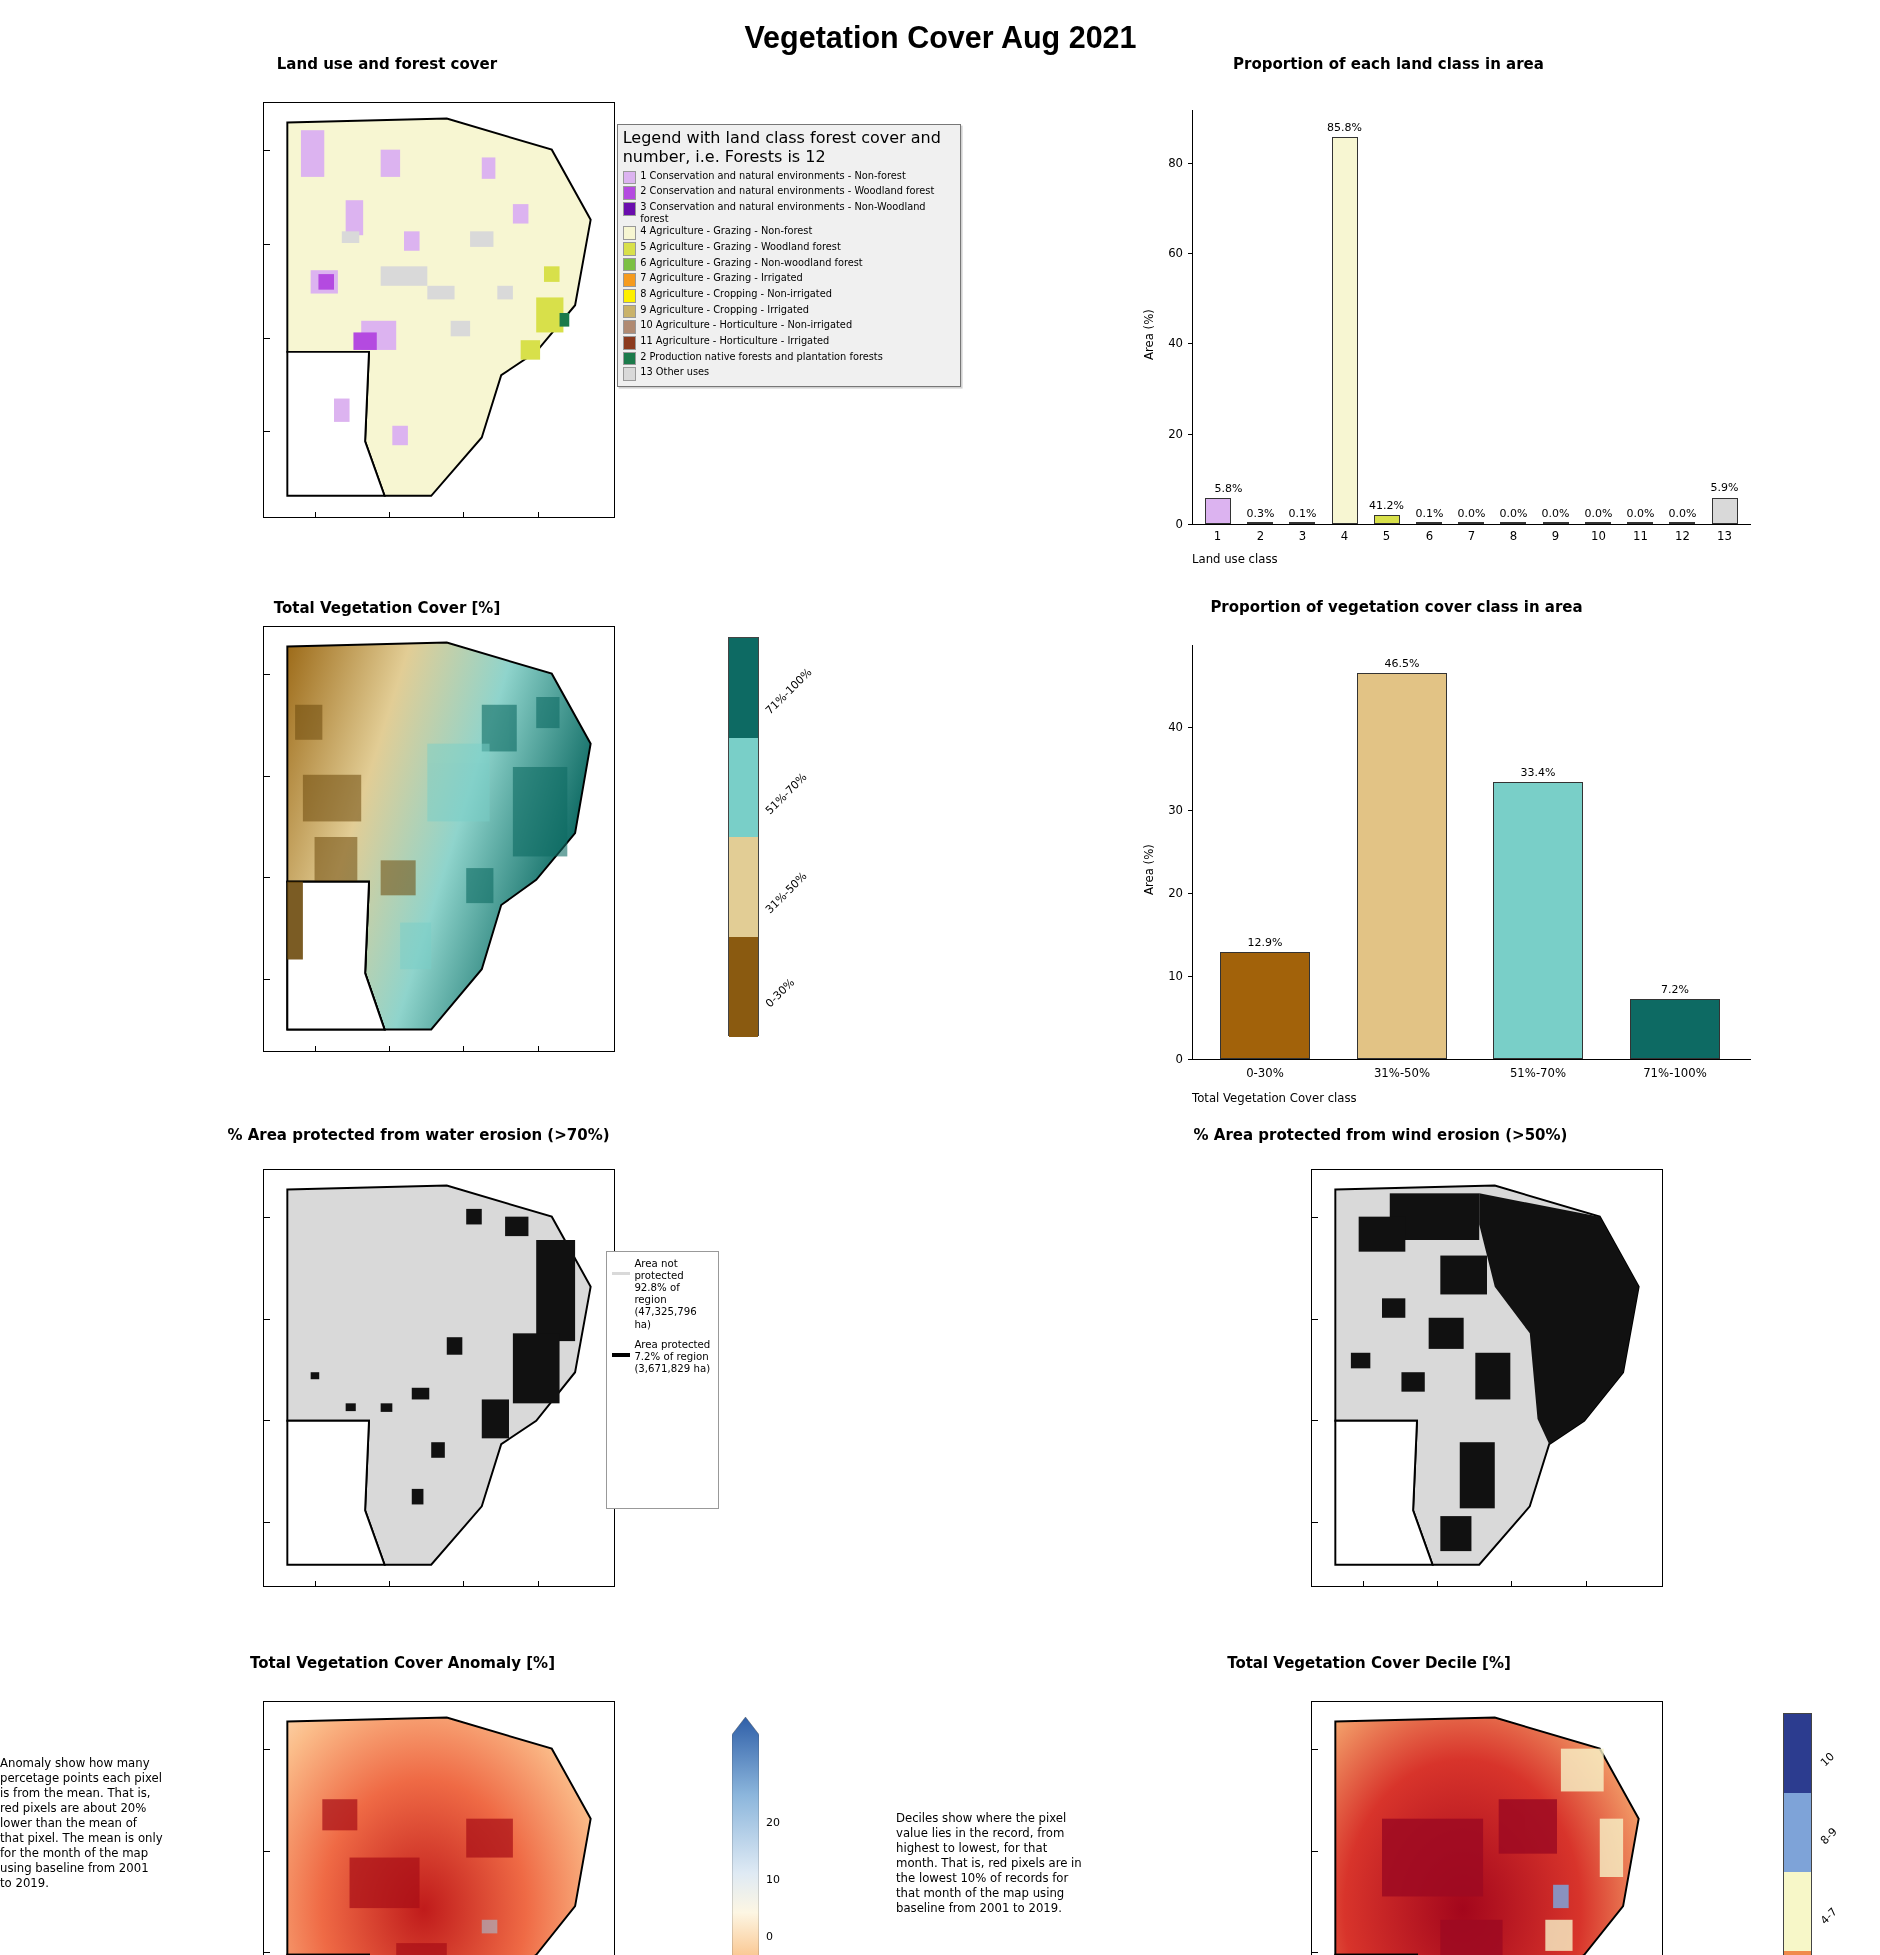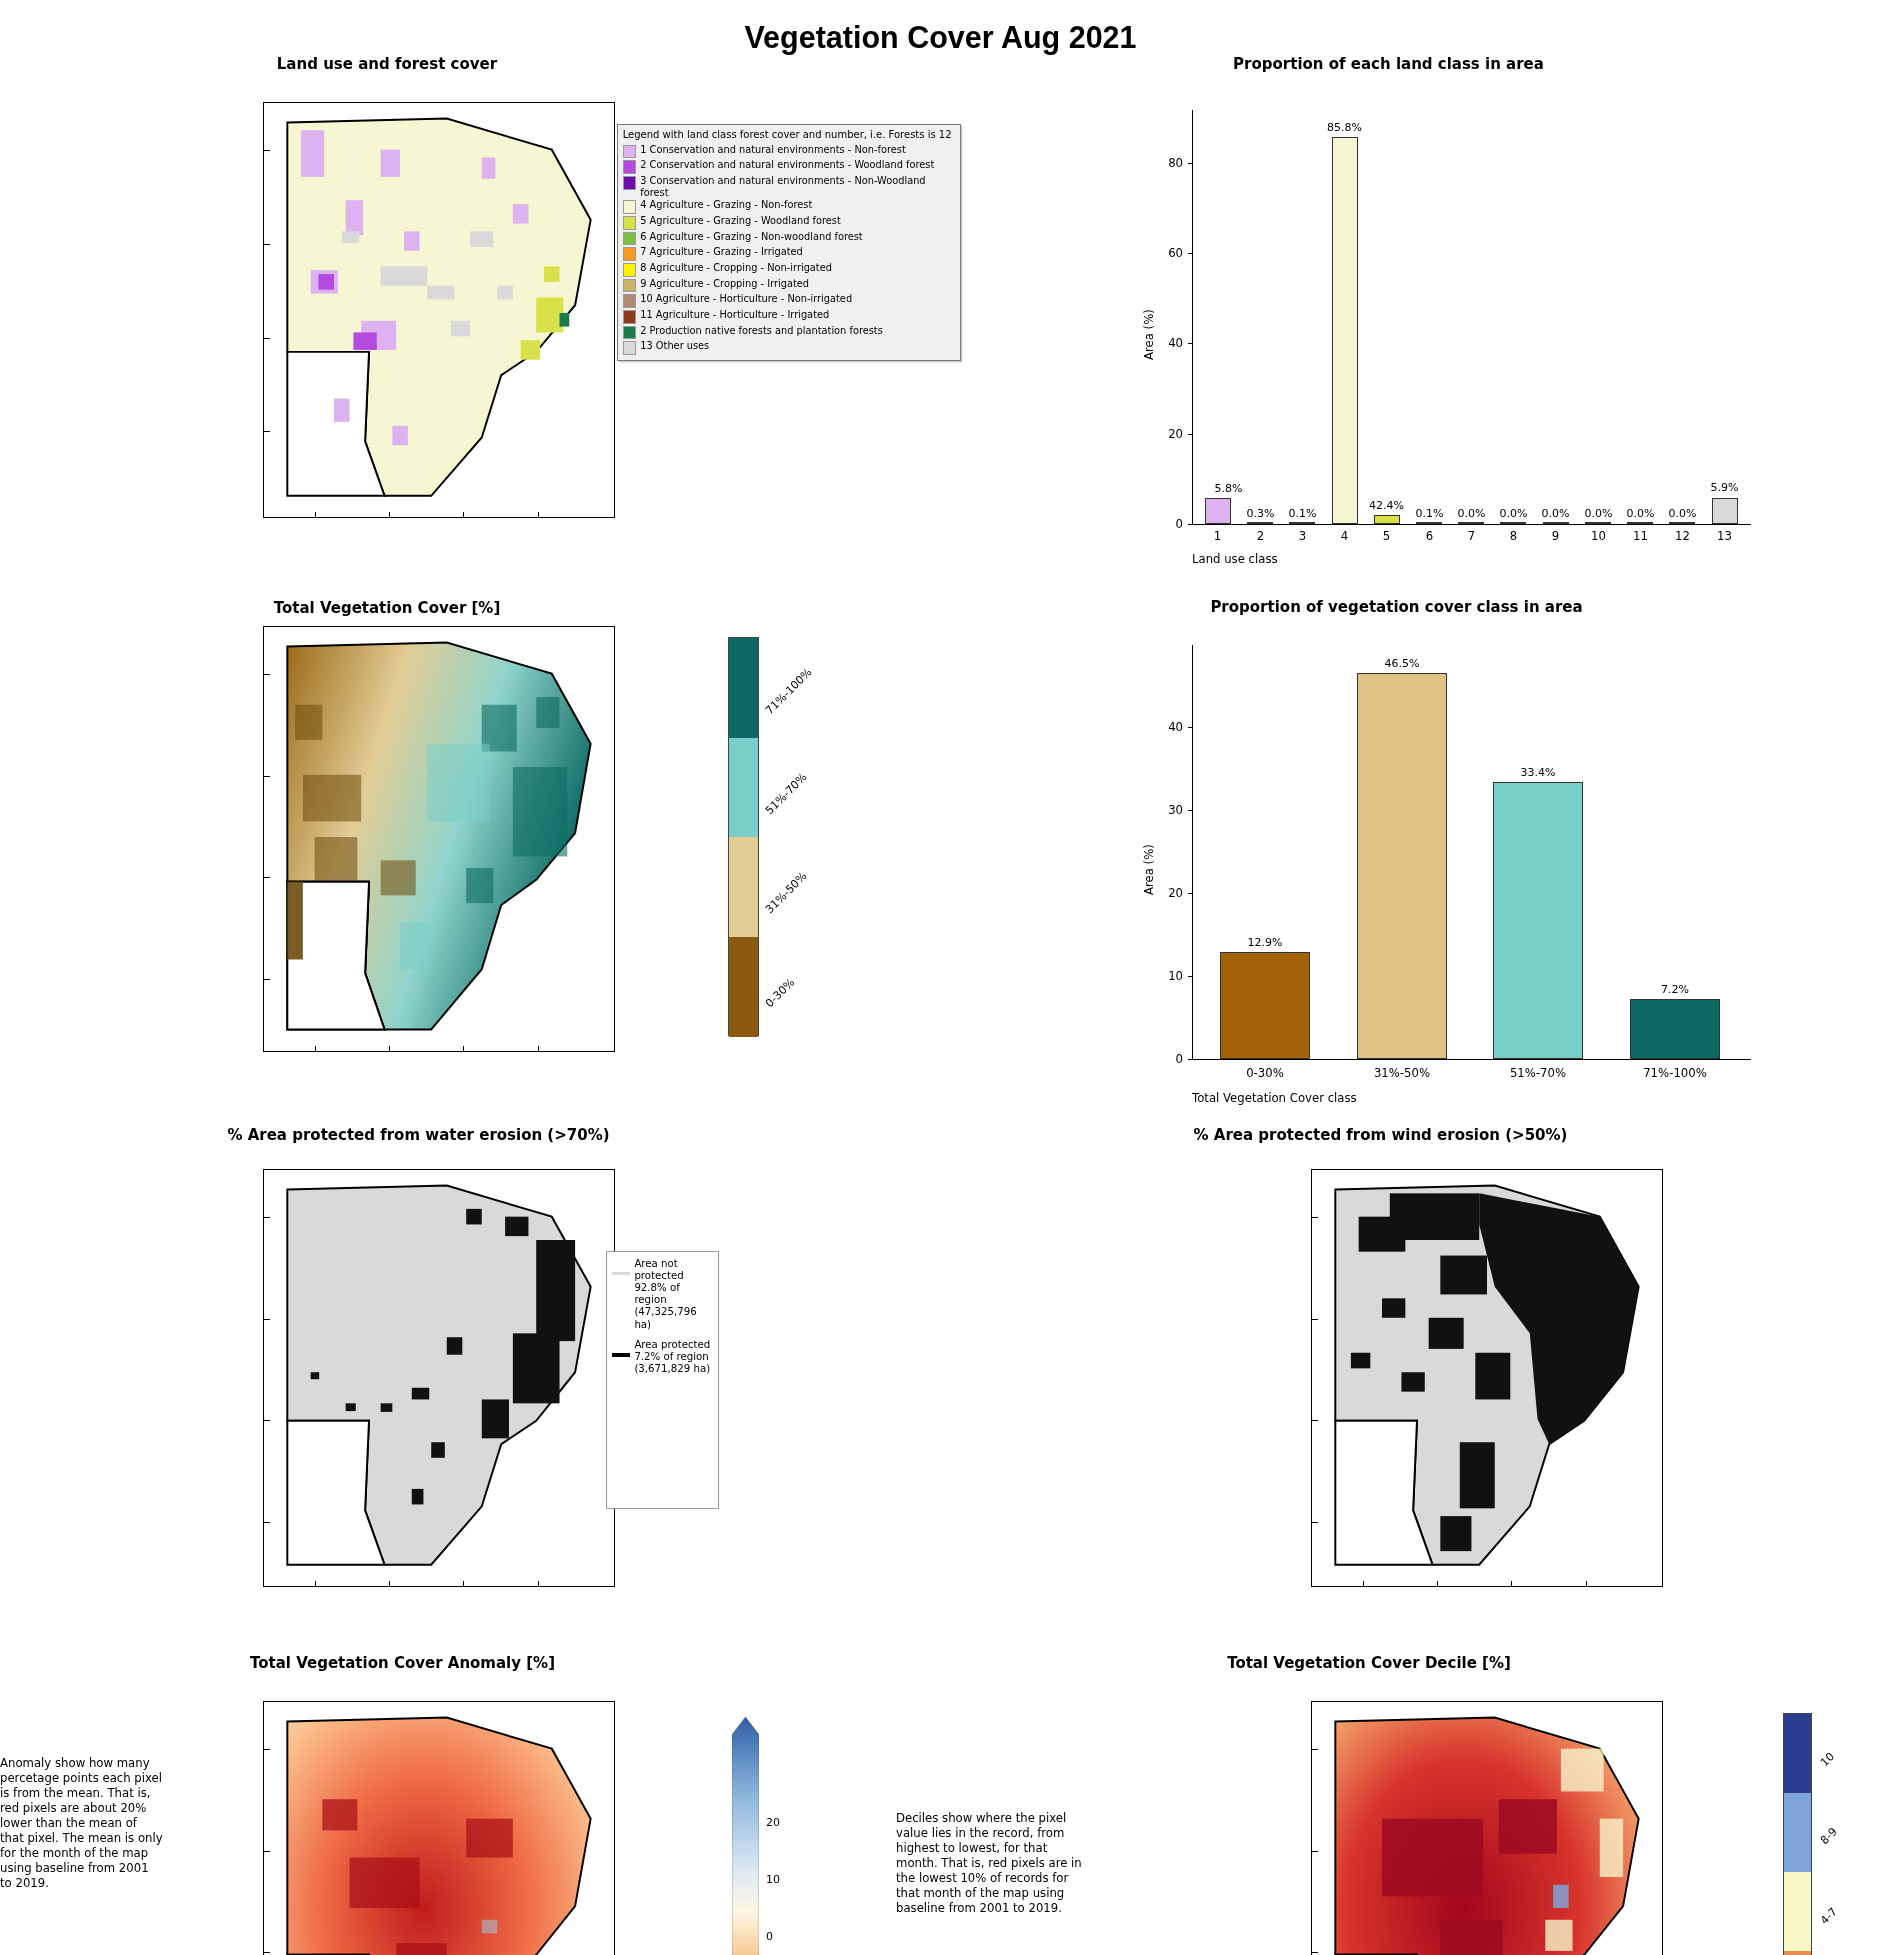--- a/index.html
+++ b/index.html
@@ -34,21 +34,21 @@
   .axis-ticks i {
     position:absolute; background:#000;
   }
 
   
   .legendbox {
     position:absolute; background:#f0f0f0; border:0.8px solid #777; box-sizing:border-box;
     font-size:9.8px; line-height:1.18; padding:3.9px 4.7px;
     box-shadow:1.6px 1.6px 0 rgba(0,0,0,0.18);
   }
-  .legendbox .lg-title { font-size:10px; margin-bottom:3.1px; }
+  .legendbox .lg-title { font-size:16px; margin-bottom:3.1px; }
   .lg-row { display:flex; align-items:flex-start; margin-bottom:1.2px; }
   .lg-sw { width:11.7px; height:11.7px; flex:0 0 11.7px; margin-right:3.9px; margin-top:0.8px; border:0.4px solid #999; }
   .lg-tx { flex:1; }
 
   .wbox {
     position:absolute; background:#ffffff; border:0.4px solid #999; box-sizing:border-box;
     font-size:10.2px; line-height:1.2; padding:5.5px 4.7px;
   }
   .wbox .row { display:flex; align-items:flex-start; margin-bottom:7.8px; }
   .wbox .sw { width:18px; height:3.9px; flex:0 0 18px; margin-right:4.7px; margin-top:14px; }
@@ -213,21 +213,21 @@
     <div class="bar" style="left:129px;  bottom:7.8px; width:26px; height:1.6px;  background:#b44ae0;"></div>
     <div class="barlabel" style="left:111px; bottom:12.5px; width:63px;">0.3%</div>
 
     <div class="bar" style="left:171px;  bottom:7.8px; width:26px; height:0.8px;  background:#6a0dad;"></div>
     <div class="barlabel" style="left:153px; bottom:12.5px; width:63px;">0.1%</div>
 
     <div class="bar" style="left:214px;  bottom:7.8px; width:26px; height:387px; background:#f7f6d2;"></div>
     <div class="barlabel" style="left:195px; bottom:398px; width:63px;">85.8%</div>
 
     <div class="bar" style="left:256px;  bottom:7.8px; width:26px; height:9.4px;  background:#d8e04a;"></div>
-    <div class="barlabel" style="left:237px; bottom:20.3px; width:63px;">42.4%</div>
+    <div class="barlabel" style="left:237px; bottom:20.3px; width:63px;">41.2%</div>
 
     <div class="bar" style="left:298px;  bottom:7.8px; width:26px; height:0.8px;  background:#7cc043;"></div>
     <div class="barlabel" style="left:280px; bottom:12.5px; width:63px;">0.1%</div>
 
     <div class="bar" style="left:340px;  bottom:7.8px; width:26px; height:0.4px;  background:#f59b1f;"></div>
     <div class="barlabel" style="left:322px; bottom:12.5px; width:63px;">0.0%</div>
 
     <div class="bar" style="left:382px;  bottom:7.8px; width:26px; height:0.4px;  background:#fdf000;"></div>
     <div class="barlabel" style="left:364px; bottom:12.5px; width:63px;">0.0%</div>
 

